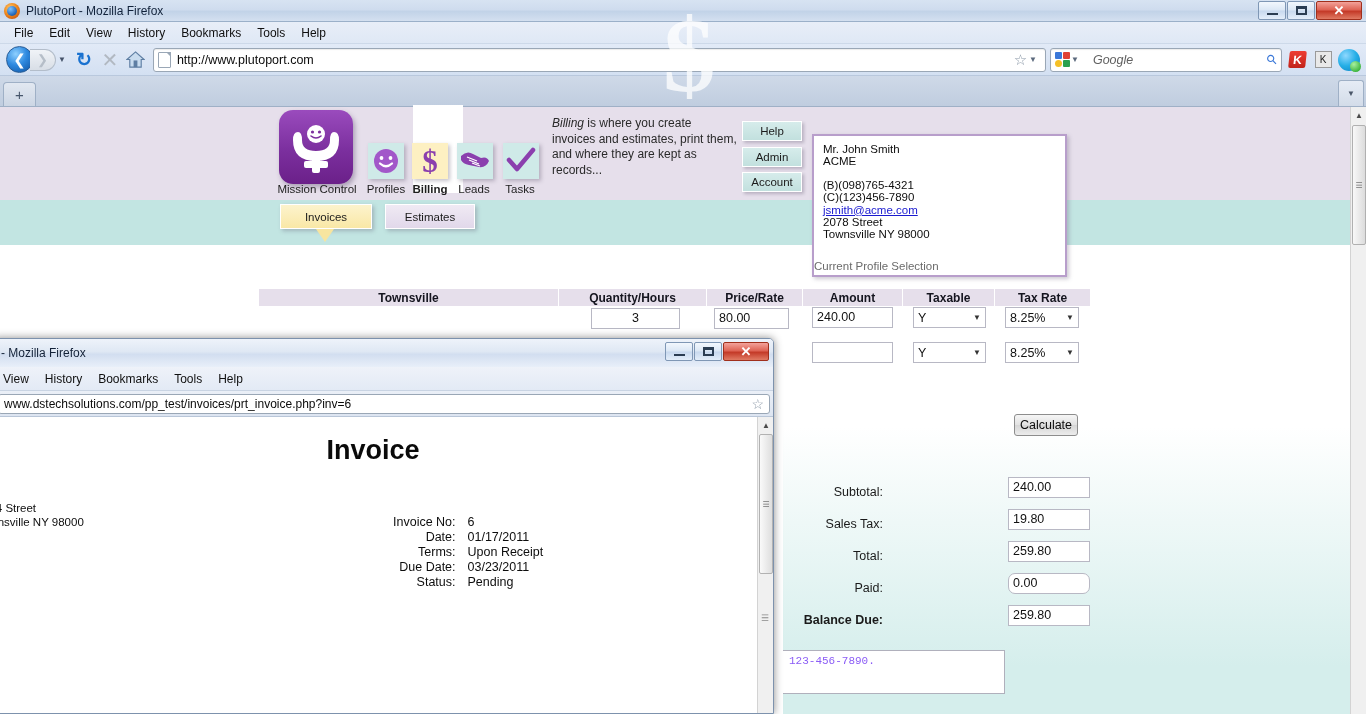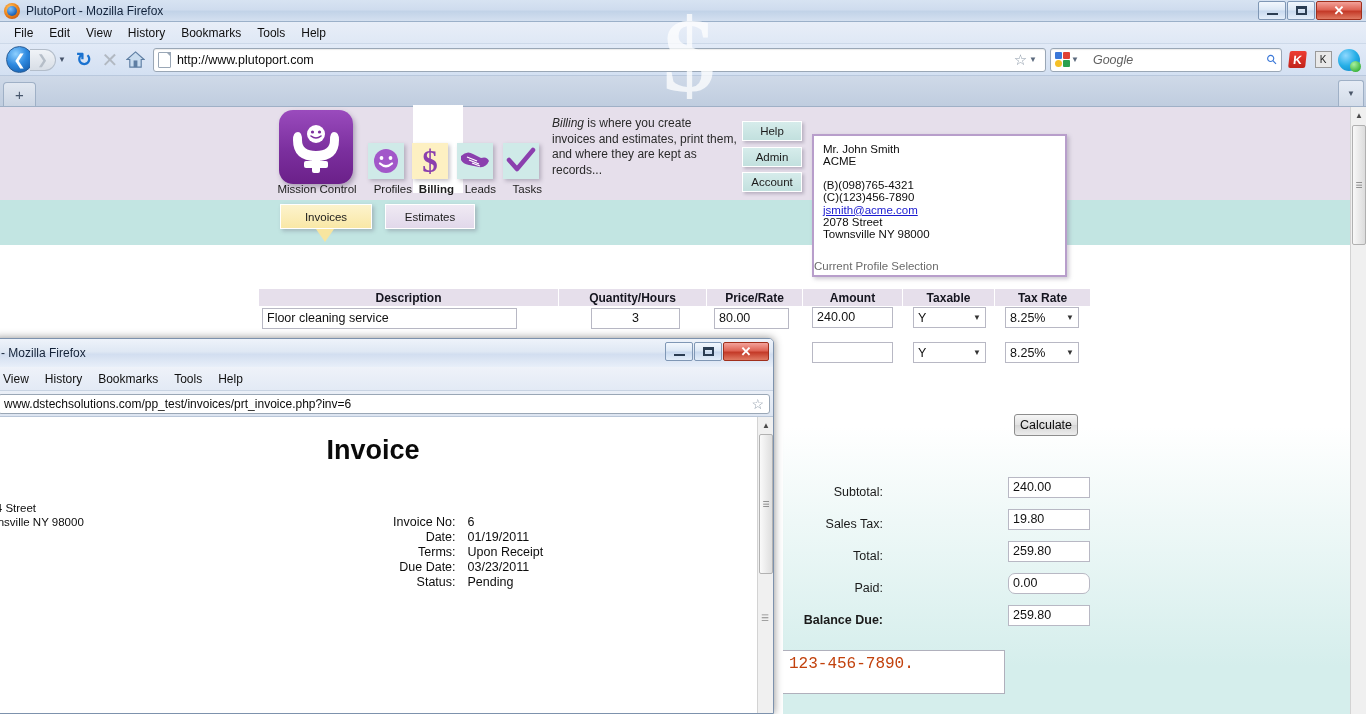--- a/index.html
+++ b/index.html
@@ -214,21 +214,21 @@
   }
 
   .nav-tile {
     position: absolute; width: 36px; height: 36px;
     box-shadow: 2px 2px 4px rgba(80,70,95,0.33);
     display:flex; align-items:center; justify-content:center;
   }
   .nav-tile.cy { background: #cfeae8; }
   .nav-tile.yl { background: #fdf0c2; }
   .nav-tile-label {
-    position:absolute; top:183px; text-align:right; font-size:11.5px; color:#1d1d1d;
+    position:absolute; top:183px; text-align:center; font-size:11.5px; color:#1d1d1d;
   }
   .nav-tile-label.active { font-weight: bold; }
   .nav-active-bg {
     position:absolute; top:105px; width:50px; height:88px; background:#ffffff;
   }
 
   
   .side-btn {
     position: absolute; left: 742px; width: 60px; height: 20px;
     background: linear-gradient(to bottom, #d6eceb 0%, #c2e0de 100%);
@@ -326,21 +326,21 @@
   .total-label.bold { font-weight:bold; }
   .total-field {
     position:absolute; left:1008px; width:82px; height:21px;
     background:#fff; border:1px solid #b8b8c4;
     font-size:12.5px; color:#111; padding:2px 4px;
   }
 
   .notes-box {
     position:absolute; left:783px; top:650px; width:222px; height:44px;
     background:#fff; border:1px solid #b0b0bc; border-left:none;
-    font-family:"Liberation Mono", monospace; font-size:16px; color:#c2410c;
+    font-family:"Liberation Mono", monospace; font-size:11px; color:#8b5cf6;
     padding:4px 6px;
   }
 
   
   .page-scroll {
     position:absolute; left:1350px; top:107px; width:16px; height:607px;
     background:#f0f0f0; border-left:1px solid #d3d3d3;
   }
   .page-scroll .sb-up {
     position:absolute; left:0; top:0; width:16px;height:17px;
@@ -578,29 +578,28 @@
     <div>2078 Street</div>
     <div>Townsville NY 98000</div>
   </div>
   <div class="profile-caption">Current Profile Selection</div>
 
   <div class="subtab invoices">Invoices</div>
   <div class="subtab-arrow"></div>
   <div class="subtab estimates">Estimates</div>
 
   <div class="items-head">
-    <div class="ih-desc">Description</div>
+    <div class="ih-desc">Townsville</div>
     <div class="ih-qty">Quantity/Hours</div>
     <div class="ih-price">Price/Rate</div>
     <div class="ih-amt">Amount</div>
     <div class="ih-tax">Taxable</div>
     <div class="ih-rate">Tax Rate</div>
   </div>
 
-  <div class="txt-input" style="left:262px; top:308px; width:255px;">Floor cleaning service</div>
   <div class="txt-input center" style="left:591px; top:308px; width:89px;">3</div>
   <div class="txt-input" style="left:714px; top:308px; width:75px;">80.00</div>
   <div class="txt-input" style="left:812px; top:307px; width:81px;">240.00</div>
   <div class="sel-input" style="left:913px; top:307px; width:73px;">
     <span>Y</span>
     <span class="carat">▼</span>
   </div>
   <div class="sel-input" style="left:1005px; top:307px; width:74px;">
     <span>8.25%</span>
     <span class="carat">▼</span>
@@ -683,21 +682,21 @@
 
     <div class="inv-meta">
       <table>
         <tbody>
             <tr>
           <td class="lbl">Invoice No:</td>
           <td>6</td>
         </tr>
         <tr>
           <td class="lbl">Date:</td>
-          <td>01/19/2011</td>
+          <td>01/17/2011</td>
         </tr>
         <tr>
           <td class="lbl">Terms:</td>
           <td>Upon Receipt</td>
         </tr>
         <tr>
           <td class="lbl">Due Date:</td>
           <td>03/23/2011</td>
         </tr>
         <tr>

